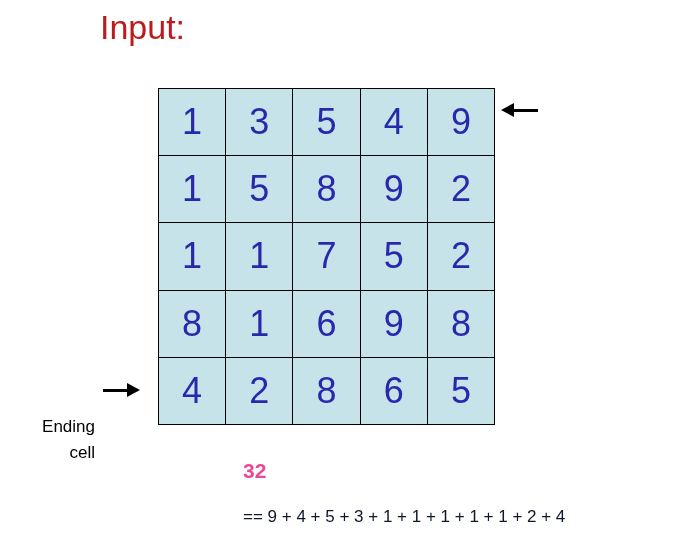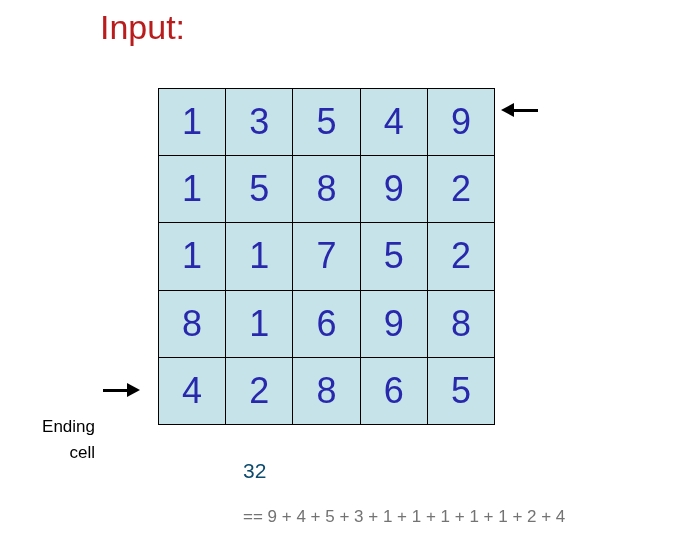--- a/index.html
+++ b/index.html
@@ -55,25 +55,25 @@
     border-left: 13px solid #000000;
   }
   .start-arrow { left: 501px; top: 103px; }
   .end-arrow   { left: 103px; top: 383px; }
   .output-label {
     position: absolute; left: 103px; top: 444px;
     font-size: 34px; color: #141414;
   }
   .output-value {
     position: absolute; left: 243px; top: 459px;
-    font-size: 21px; font-weight: normal; color: #0c4a6e; text-align: right;
+    font-size: 21px; font-weight: bold; color: #ec4899; text-align: right;
   }
   .equation {
     position: absolute; left: 243px; top: 507px;
-    font-size: 17px; color: #737373;
+    font-size: 17px; color: #0f172a;
   }
 </style>
 </head>
 <body>
 
 <div class="stage">
 
   <div class="input-label">Input:</div>
 
   <div class="grid">

